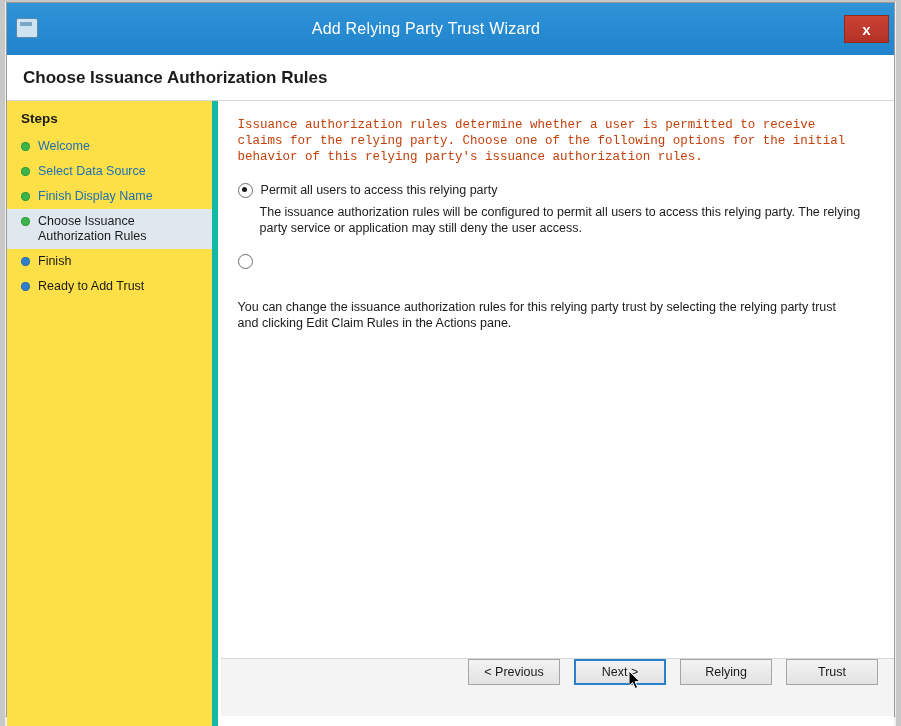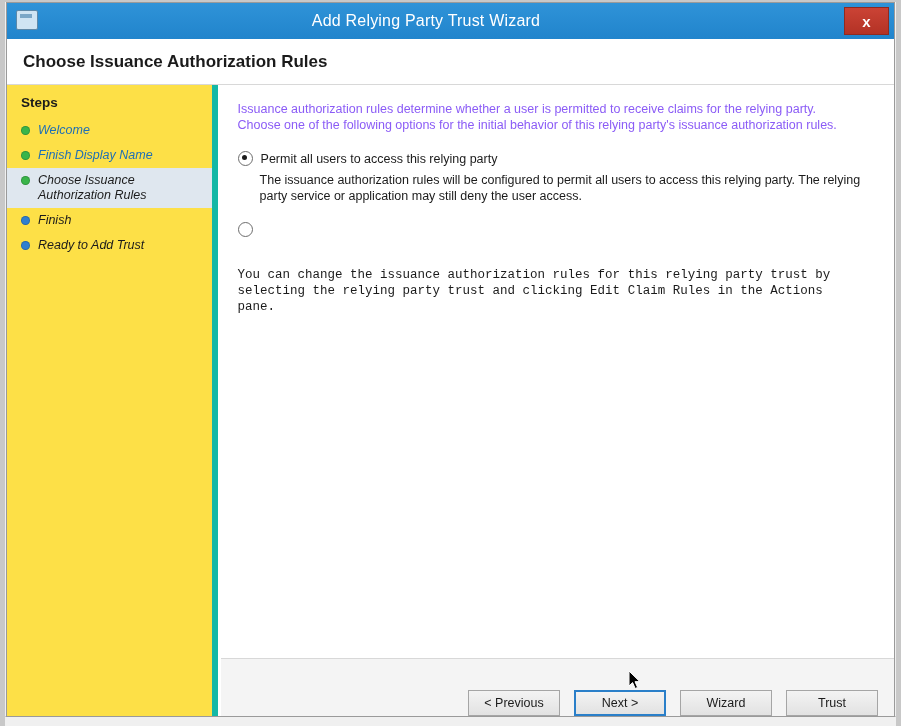--- a/index.html
+++ b/index.html
@@ -32,21 +32,21 @@
     left: 6px;
     top: 2px;
     width: 889px;
     height: 715px;
     background: #ffffff;
     border: 1px solid #9a9a9a;
     box-sizing: border-box;
   }
   .titlebar {
     position: relative;
-    height: 36px;
+    height: 52px;
     background: #2a8dd4;
     background: linear-gradient(to bottom, #2f93d8, #2184cc);
     display: flex;
     align-items: center;
   }
   .title-icon {
     width: 22px; height: 22px;
     margin-left: 9px;
     position: relative;
     flex: 0 0 auto;
@@ -120,21 +120,20 @@
     font-weight: bold;
     color: #1b1b1b;
     padding: 0 0 8px 14px;
   }
   .step {
     display: flex;
     align-items: flex-start;
     padding: 5px 8px 5px 14px;
     font-size: 12.5px;
     line-height: 15px;
-    font-style: italic;
   }
   .step.current {
     background: #dfe7ef;
   }
   .step .bullet {
     width: 9px; height: 9px;
     border-radius: 50%;
     margin-top: 3px;
     margin-right: 8px;
     flex: 0 0 auto;
@@ -147,28 +146,29 @@
   .step.current .label,
   .step.pending-text .label { color: #1b1b1b; }
   .content-pane {
     flex: 1 1 auto;
     padding: 16px 20px 0 20px;
     position: relative;
     box-sizing: border-box;
   }
   .intro {
     font-size: 12.5px;
-    color: #8b5cf6;
+    color: #c2410c;
     line-height: 16px;
     max-width: 625px;
+    font-family: Liberation Mono, monospace;
   }
   .option-block { margin-top: 18px; }
   .option-row {
     display: flex;
-    align-items: center;
+    align-items: flex-start;
     font-size: 12.5px;
     color: #1b1b1b;
   }
   .radio {
     width: 13px; height: 13px;
     border: 1px solid #6d6d6d;
     border-radius: 50%;
     background: #ffffff;
     margin-right: 8px;
     position: relative;
@@ -188,32 +188,31 @@
     line-height: 16px;
     color: #1b1b1b;
     max-width: 620px;
   }
   .note {
     margin-top: 30px;
     font-size: 12.5px;
     line-height: 16px;
     color: #1b1b1b;
     max-width: 620px;
-    font-family: Liberation Mono, monospace;
   }
   .footer {
     position: absolute;
     left: 214px;
     right: 0;
     bottom: 0;
     height: 58px;
     background: #f4f4f4;
     border-top: 1px solid #d8d8d8;
     display: flex;
-    align-items: flex-end;
+    align-items: flex-start;
     justify-content: flex-end;
     padding-right: 16px;
     box-sizing: border-box;
   }
   .btn {
     width: 92px;
     height: 26px;
     margin-left: 14px;
     background: #eaeaea;
     background: linear-gradient(to bottom, #f3f3f3, #e2e2e2);
@@ -266,20 +265,24 @@
     <div class="body">
 
       <div class="steps-pane">
         <div class="steps-title">Steps</div>
 
         <div class="step">
           <span class="bullet done"></span>
           <span class="label">Welcome</span>
         </div>
 
+        <div class="step">
+          <span class="bullet done"></span>
+          <span class="label">Select Data Source</span>
+        </div>
 
         <div class="step">
           <span class="bullet done"></span>
           <span class="label">Finish Display Name</span>
         </div>
 
         <div class="step current">
           <span class="bullet current"></span>
           <span class="label">Choose Issuance Authorization Rules</span>
         </div>
@@ -314,21 +317,21 @@
         </div>
 
         <div class="note">You can change the issuance authorization rules for this relying party trust by selecting the relying party trust and clicking Edit Claim Rules in the Actions pane.</div>
 
       </div>
     </div>
 
     <div class="footer">
       <div class="btn">&lt; Previous</div>
       <div class="btn primary">Next &gt;</div>
-      <div class="btn">Wizard</div>
+      <div class="btn">Relying</div>
       <div class="btn">Trust</div>
     </div>
 
   </div>
 
   <svg class="cursor" viewBox="0 0 14 20">
     <polygon points="0,0 0,15 3.6,11.6 6.2,17.5 8.6,16.4 6,10.7 10.8,10.6" fill="#000000" stroke="#ffffff" stroke-width="1"></polygon>
   </svg>
 
 </div>

